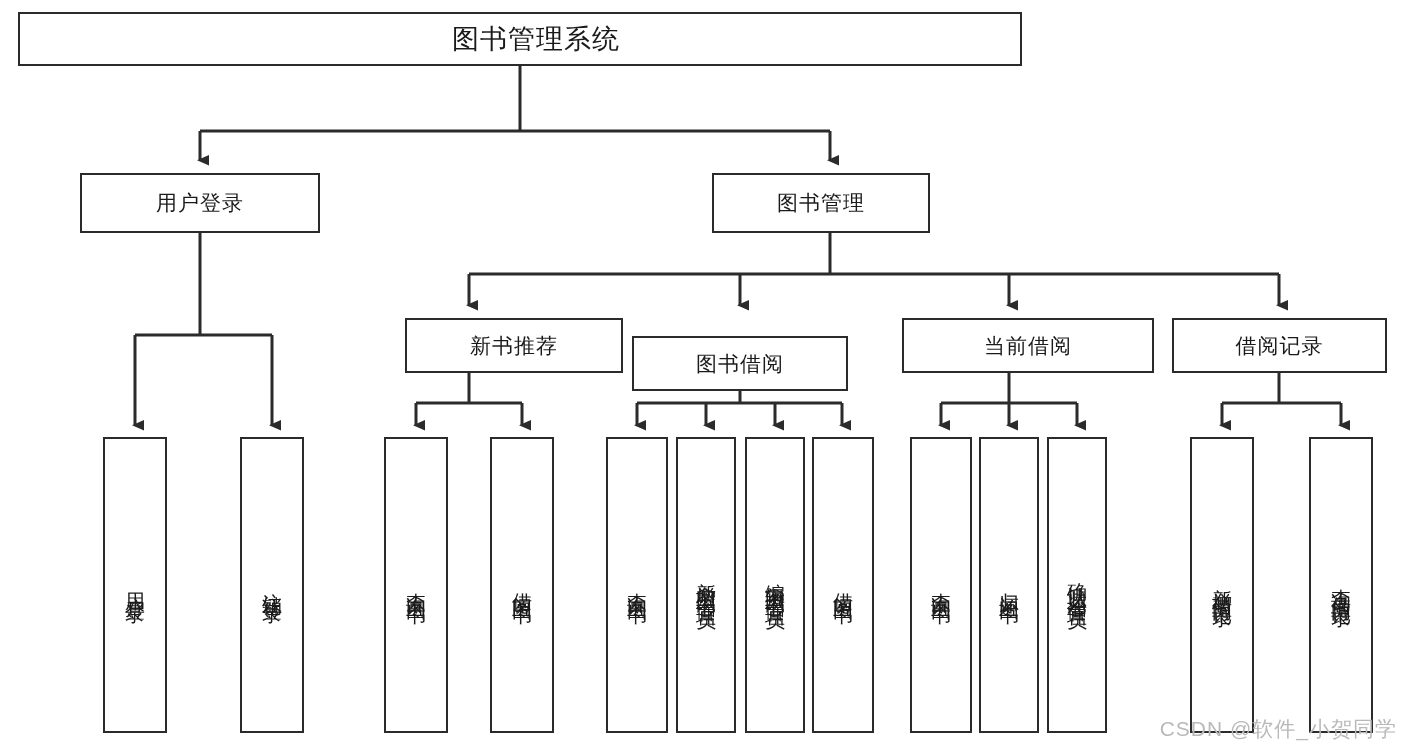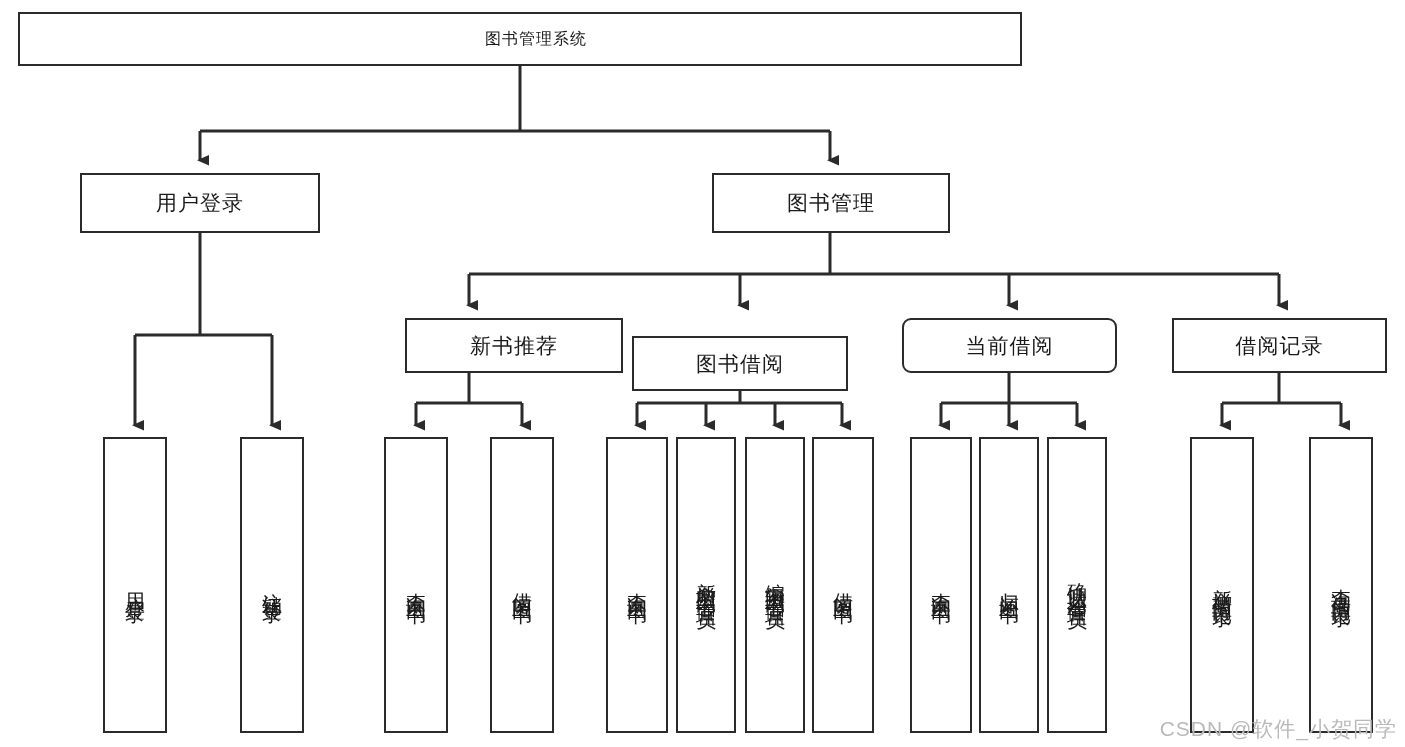--- a/index.html
+++ b/index.html
@@ -4,21 +4,21 @@
 <style>
   html,body{margin:0;padding:0;background:#ffffff;}
   body{width:1405px;height:747px;overflow:hidden;
        font-family:"Liberation Sans","DejaVu Sans",sans-serif;}
   #canvas{position:relative;width:1405px;height:747px;background:#ffffff;}
   svg#wires{position:absolute;left:0;top:0;width:1405px;height:747px;}
   .node{position:absolute;box-sizing:border-box;background:#ffffff;
         border:2.5px solid #2b2b2b;display:flex;align-items:center;
         justify-content:center;color:#1a1a1a;}
   .node.h{font-size:21px;letter-spacing:1px;}
-  .node.root{font-size:16px;letter-spacing:1px;padding-left:32px;}
+  .node.root{font-size:27px;letter-spacing:1px;padding-left:32px;}
   .leaf{position:absolute;box-sizing:border-box;background:#ffffff;
         border:2.5px solid #2b2b2b;color:#1a1a1a;font-size:20px;
         display:flex;align-items:center;justify-content:center;}
   .leaf .vt{writing-mode:vertical-rl;text-orientation:upright;
             letter-spacing:4px;line-height:1.05;white-space:nowrap;}
   .watermark{position:absolute;right:8px;bottom:4px;font-size:21px;
              color:#b9b9b9;letter-spacing:1px;white-space:nowrap;}
 </style>
 </head>
 <body>
@@ -75,31 +75,31 @@
     </g>
   </svg>
 
   <div class="node root" style="left:18px;top:12px;width:1004px;height:54px;">
     <span>图书管理系统</span>
   </div>
 
   <div class="node h" style="left:80px;top:173px;width:240px;height:60px;">
     <span>用户登录</span>
   </div>
-  <div class="node h" style="left:712px;top:173px;width:238px;height:60px;">
+  <div class="node h" style="left:712px;top:173px;width:218px;height:60px;">
     <span>图书管理</span>
   </div>
 
   <div class="node h" style="left:360px;top:318px;width:218px;height:55px;margin-left:45px;">
     <span>新书推荐</span>
   </div>
   <div class="node h" style="left:632px;top:336px;width:216px;height:55px;">
     <span>图书借阅</span>
   </div>
-  <div class="node h" style="left:902px;top:318px;width:215px;height:55px;border-radius:9px;">
+  <div class="node h" style="left:902px;top:318px;width:252px;height:55px;">
     <span>当前借阅</span>
   </div>
   <div class="node h" style="left:1172px;top:318px;width:215px;height:55px;align-items:center;">
     <span>借阅记录</span>
   </div>
 
   <div class="leaf" style="left:103px;top:437px;width:64px;height:296px;">
     <span class="vt">用户登录</span>
   </div>
   <div class="leaf" style="left:240px;top:437px;width:64px;height:296px;">

